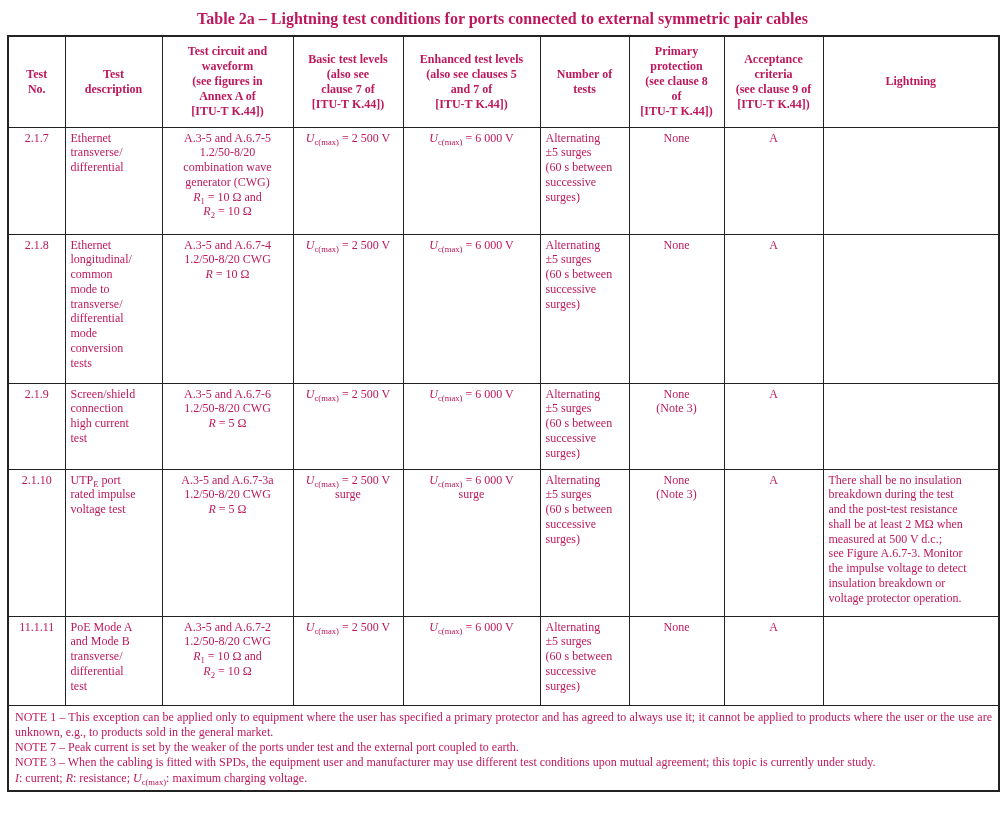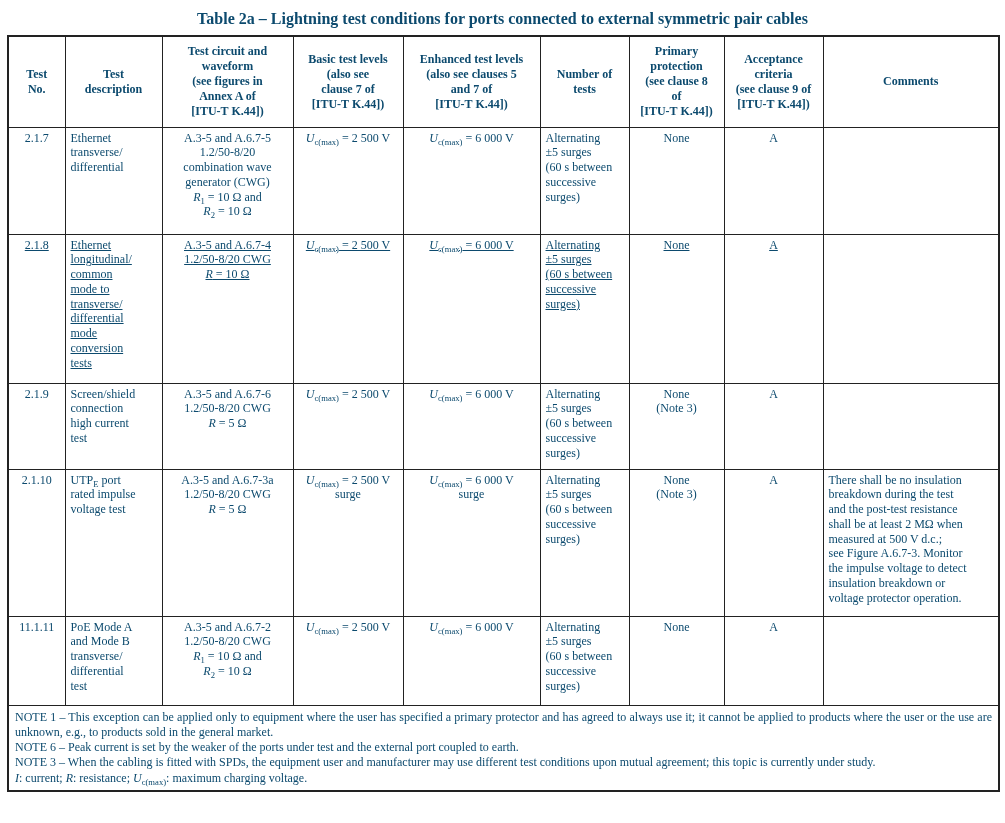--- a/index.html
+++ b/index.html
@@ -1,20 +1,20 @@
 <!DOCTYPE html>
 <html><head>
 <meta charset="utf-8">
 <style>
   html,body { margin:0; padding:0; background:#ffffff; }
   .page {
     position:relative;
     width:1005px; height:823px;
     background:#ffffff;
-    color:#0c4a6e;
+    color:#be185d;
     font-family:"Liberation Serif", serif;
     overflow:hidden;
   }
   .title {
     padding-top:9px;
     text-align:center;
     font-weight:bold;
     font-size:16px;
     line-height:1.2;
   }
@@ -76,36 +76,36 @@
     <thead>
       <tr id="header-row">
           <th>Test<br>No.</th>
           <th>Test<br>description</th>
           <th>Test circuit and<br>waveform<br>(see figures in<br>Annex A of<br>[ITU-T K.44])</th>
           <th>Basic test levels<br>(also see<br>clause 7 of<br>[ITU-T K.44])</th>
           <th>Enhanced test levels<br>(also see clauses 5<br>and 7 of<br>[ITU-T K.44])</th>
           <th>Number of<br>tests</th>
           <th>Primary<br>protection<br>(see clause 8<br>of<br>[ITU-T K.44])</th>
           <th>Acceptance<br>criteria<br>(see clause 9 of<br>[ITU-T K.44])</th>
-          <th>Comments</th>
+          <th>Lightning</th>
         </tr>
     </thead>
     <tbody id="table-body">
         <tr style="height: 107px;">
           <td class="al-c">2.1.7</td>
           <td class="al-l">Ethernet<br>transverse/<br>differential</td>
           <td class="al-c">A.3-5 and A.6.7-5<br>1.2/50-8/20<br>combination wave<br>generator (CWG)<br><i>R</i><sub>1</sub> = 10 Ω and<br><i>R</i><sub>2</sub> = 10 Ω</td>
           <td class="al-c"><i>U</i><sub>c(max)</sub> = 2 500 V</td>
           <td class="al-c"><i>U</i><sub>c(max)</sub> = 6 000 V</td>
           <td class="al-l">Alternating<br>±5 surges<br>(60 s between<br>successive<br>surges)</td>
           <td class="al-c">None</td>
           <td class="al-c">A</td>
           <td class="al-l"></td>
         </tr>
-        <tr style="height: 149px; text-decoration: underline;">
+        <tr style="height: 149px;">
           <td class="al-c">2.1.8</td>
           <td class="al-l">Ethernet<br>longitudinal/<br>common<br>mode to<br>transverse/<br>differential<br>mode<br>conversion<br>tests</td>
           <td class="al-c">A.3-5 and A.6.7-4<br>1.2/50-8/20 CWG<br><i>R</i> = 10 Ω</td>
           <td class="al-c"><i>U</i><sub>c(max)</sub> = 2 500 V</td>
           <td class="al-c"><i>U</i><sub>c(max)</sub> = 6 000 V</td>
           <td class="al-l">Alternating<br>±5 surges<br>(60 s between<br>successive<br>surges)</td>
           <td class="al-c">None</td>
           <td class="al-c">A</td>
           <td class="al-l"></td>
         </tr>
@@ -140,20 +140,20 @@
           <td class="al-l">Alternating<br>±5 surges<br>(60 s between<br>successive<br>surges)</td>
           <td class="al-c">None</td>
           <td class="al-c">A</td>
           <td class="al-l"></td>
         </tr>
       </tbody>
     <tfoot>
       <tr>
         <td id="notes-cell" colspan="9">
             <div>NOTE 1 – This exception can be applied only to equipment where the user has specified a primary protector and has agreed to always use it; it cannot be applied to products where the user or the use are unknown, e.g., to products sold in the general market.</div>
-            <div>NOTE 6 – Peak current is set by the weaker of the ports under test and the external port coupled to earth.</div>
+            <div>NOTE 7 – Peak current is set by the weaker of the ports under test and the external port coupled to earth.</div>
             <div>NOTE 3 – When the cabling is fitted with SPDs, the equipment user and manufacturer may use different test conditions upon mutual agreement; this topic is currently under study.</div>
             <div><i>I</i>: current; <i>R</i>: resistance; <i>U</i><sub>c(max)</sub>: maximum charging voltage.</div>
           </td>
       </tr>
     </tfoot>
   </table>
 </div>
 
 </body></html>

